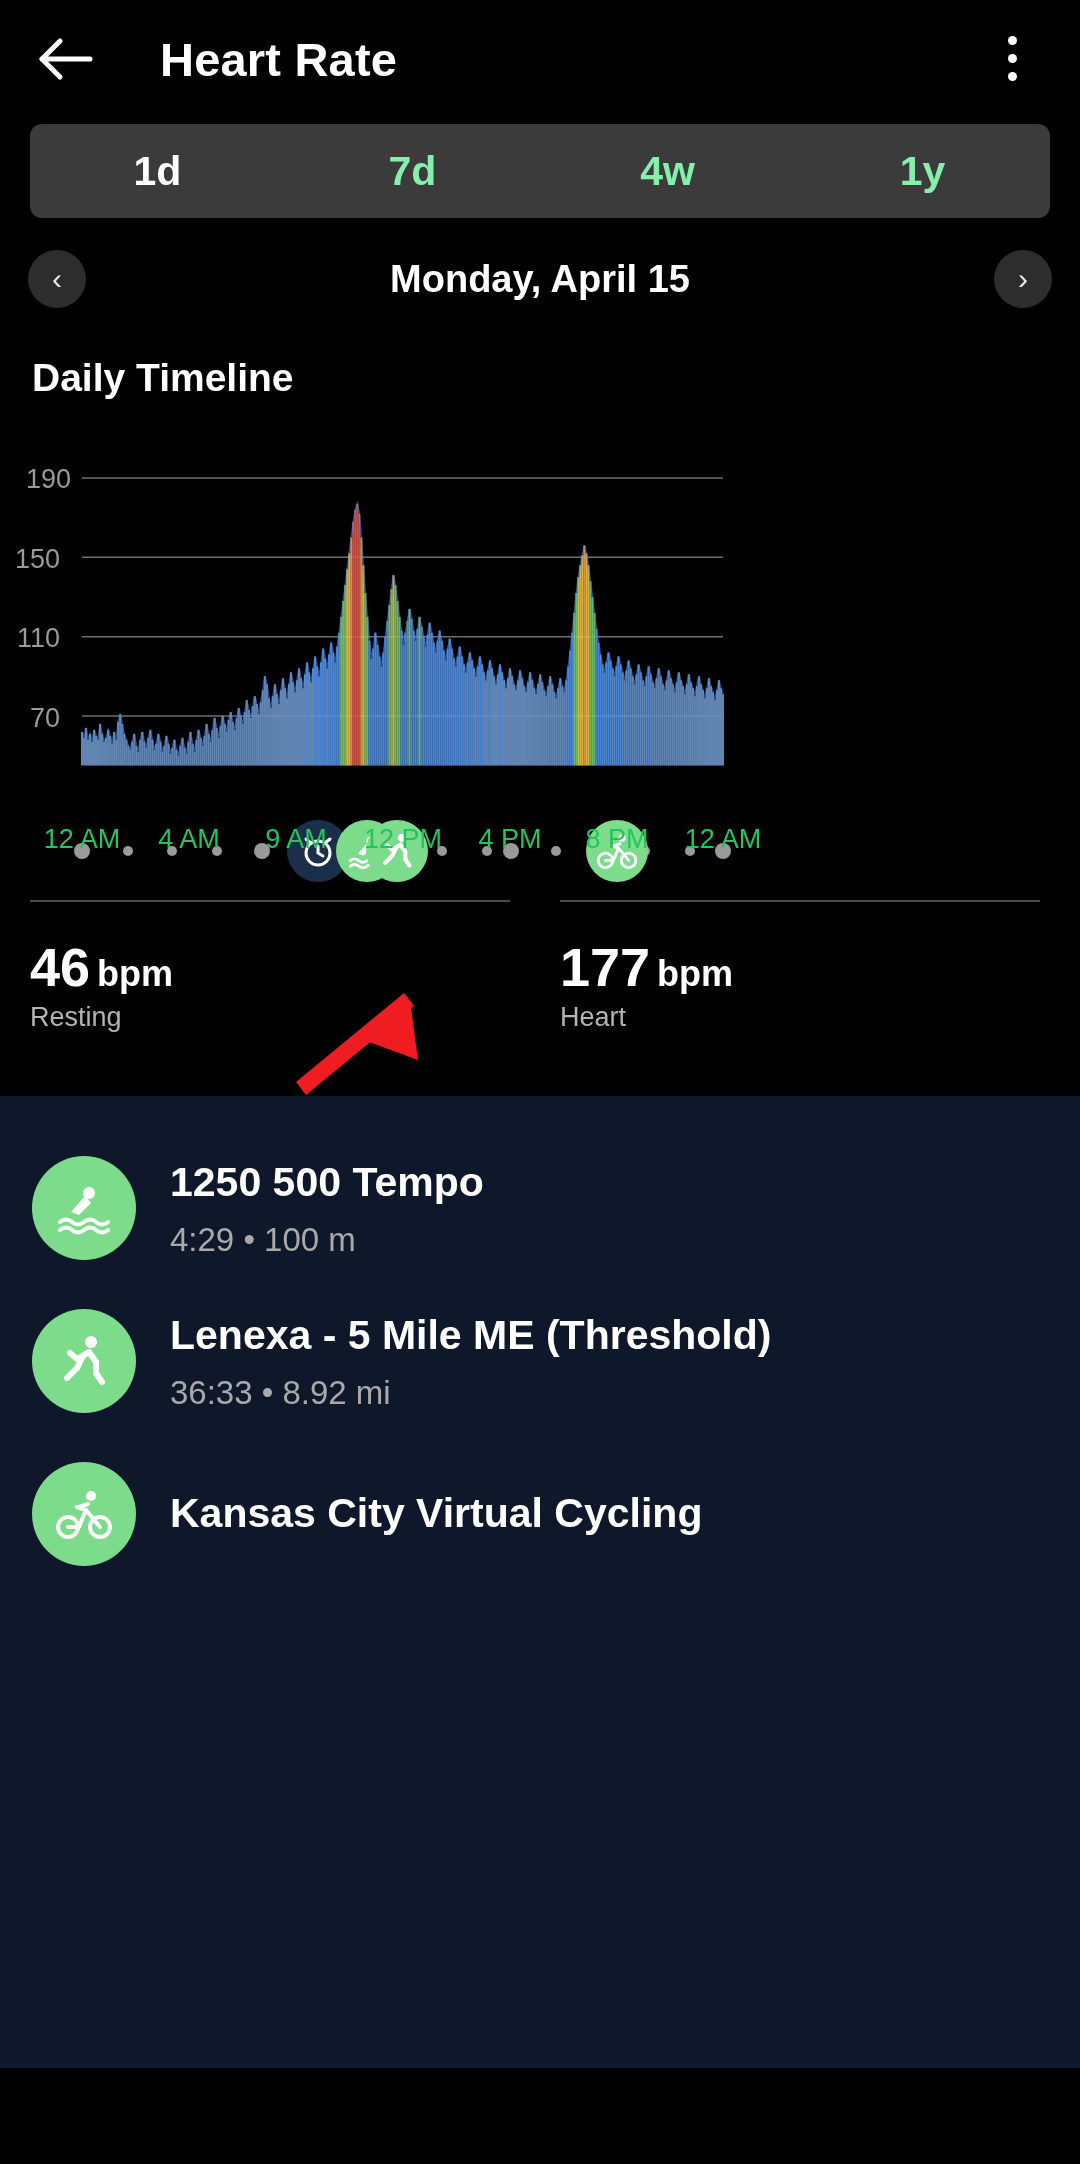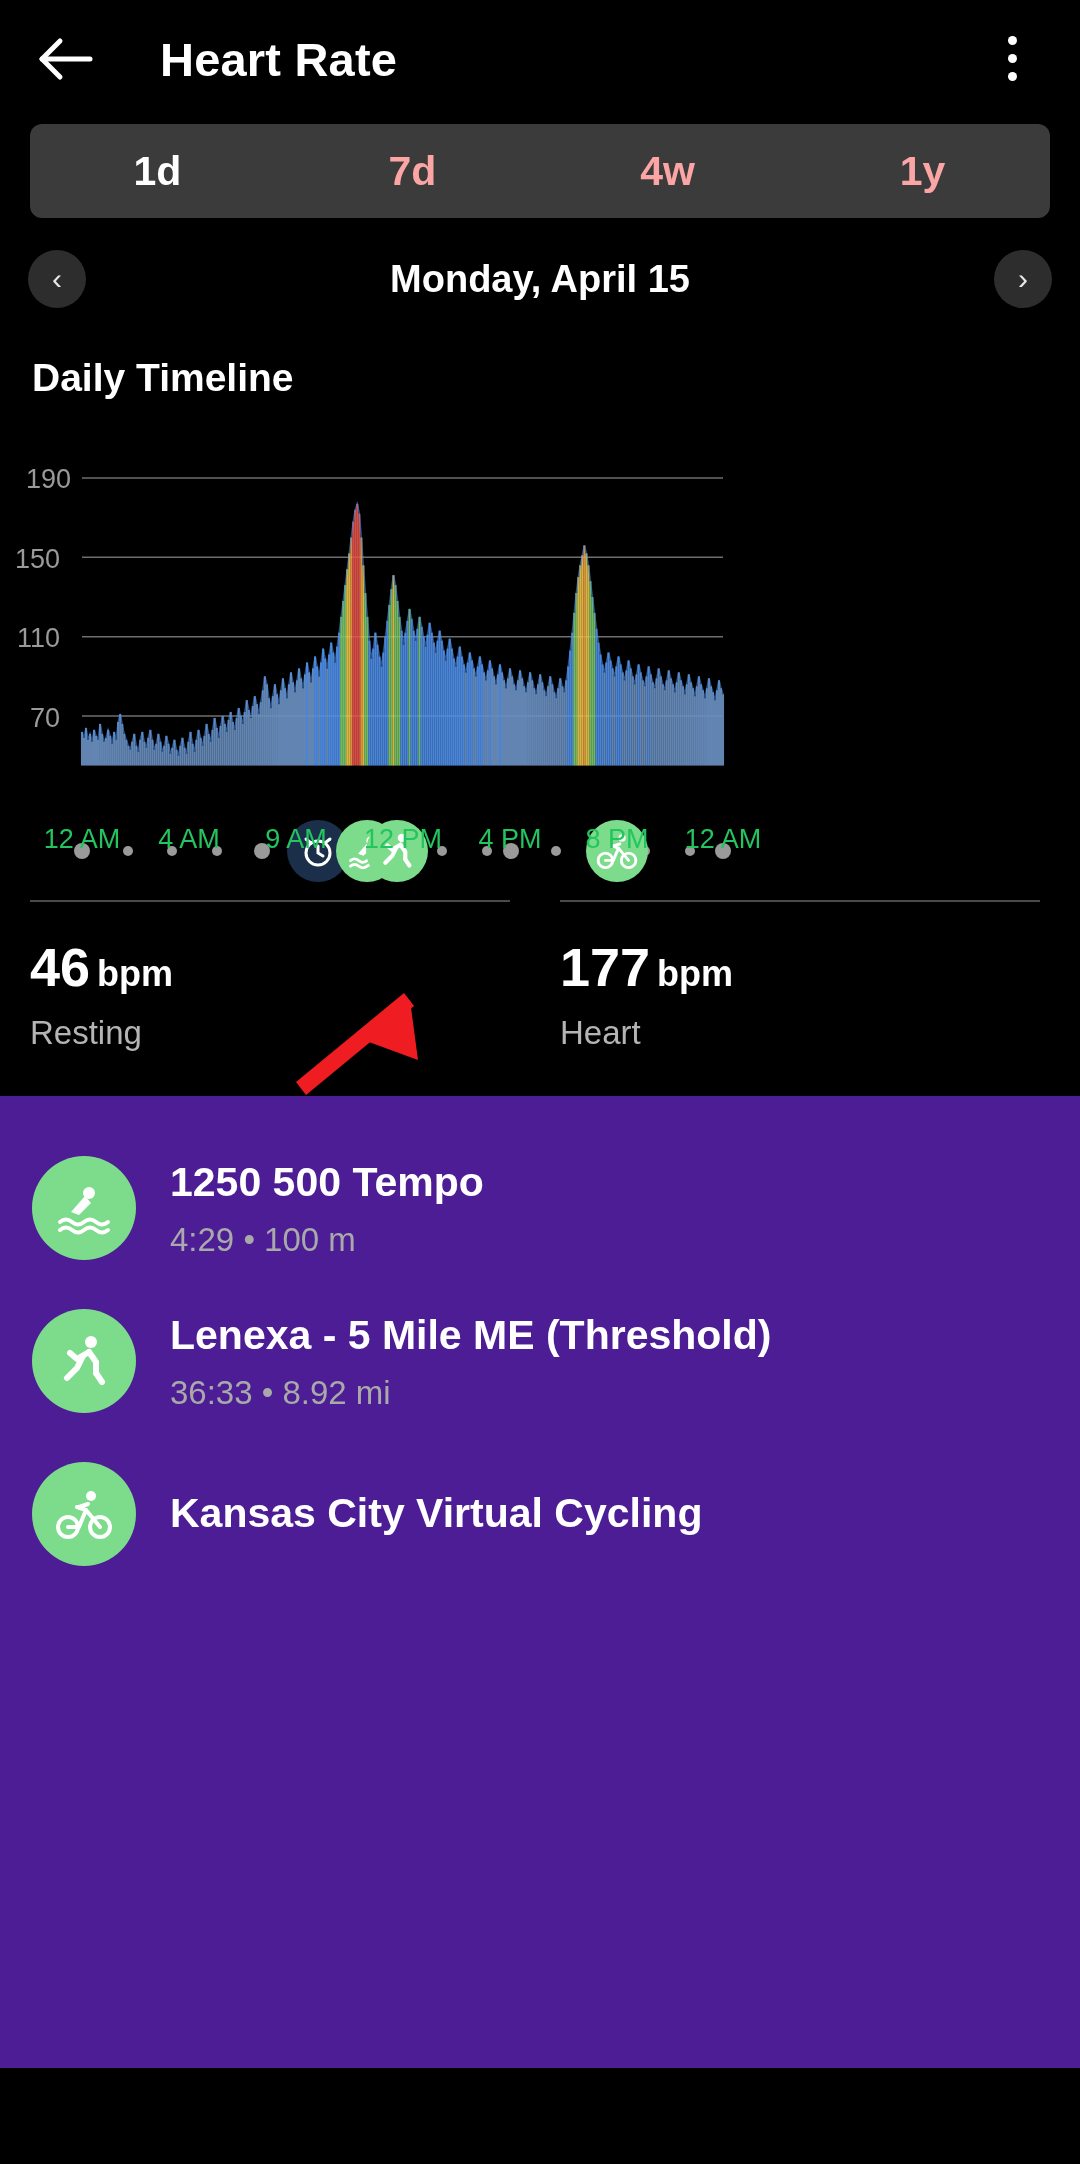--- a/index.html
+++ b/index.html
@@ -34,21 +34,21 @@
   .overflow-btn i { display:block; width: 9px; height: 9px; border-radius: 50%; background: #ffffff; }
 
   
   .range-wrap {
     position: absolute; left: 30px; top: 124px; width: 1020px; height: 94px;
     background: #3b3b3b; border-radius: 12px;
     display: flex; align-items: center;
   }
   .range-item {
     flex: 1; text-align: center; font-size: 41px; font-weight: bold;
-    color: #fca5a5; line-height: 1;
+    color: #86efac; line-height: 1;
   }
   .range-item.active { color: #ffffff; }
 
   
   .datenav {
     position: absolute; left: 0; top: 236px; width: 1080px; height: 86px;
     display: flex; align-items: center;
   }
   .nav-circle {
     width: 58px; height: 58px; border-radius: 50%;
@@ -97,31 +97,31 @@
   }
 
   
   .stats { position: absolute; left: 0; top: 900px; width: 1080px; height: 180px; }
   .stat { position: absolute; top: 0; width: 480px; }
   .stat-rule { height: 2px; background: #4a4a4a; width: 100%; }
   .stat-value {
     margin-top: 38px; color: #ffffff; font-size: 54px; font-weight: bold; line-height: 1;
   }
   .stat-value .unit { font-size: 36px; font-weight: bold; margin-left: 7px; }
-  .stat-sub { margin-top: 22px; color: #b4b4b4; font-size: 33px; line-height: 1; }
+  .stat-sub { margin-top: 10px; color: #b4b4b4; font-size: 27px; line-height: 1; }
   .stat-left { left: 30px; }
   .stat-right { left: 560px; }
 
   
   .arrow { position: absolute; left: 0; top: 0; pointer-events: none; }
 
   
   .activity-list {
     position: absolute; left: 0; top: 1096px; width: 1080px; height: 1020px;
-    background: #4c1d95;
+    background: #0f172a;
     padding-left: 7px;
   }
   .activity-row {
     position: absolute; left: 0; width: 1080px; height: 152px;
     display: flex; align-items: center;
   }
   .act-icon {
     width: 104px; height: 104px; border-radius: 50%; background: #7ddc8b;
     margin-left: 32px; display: flex; align-items: center; justify-content: center;
     flex: 0 0 auto;

